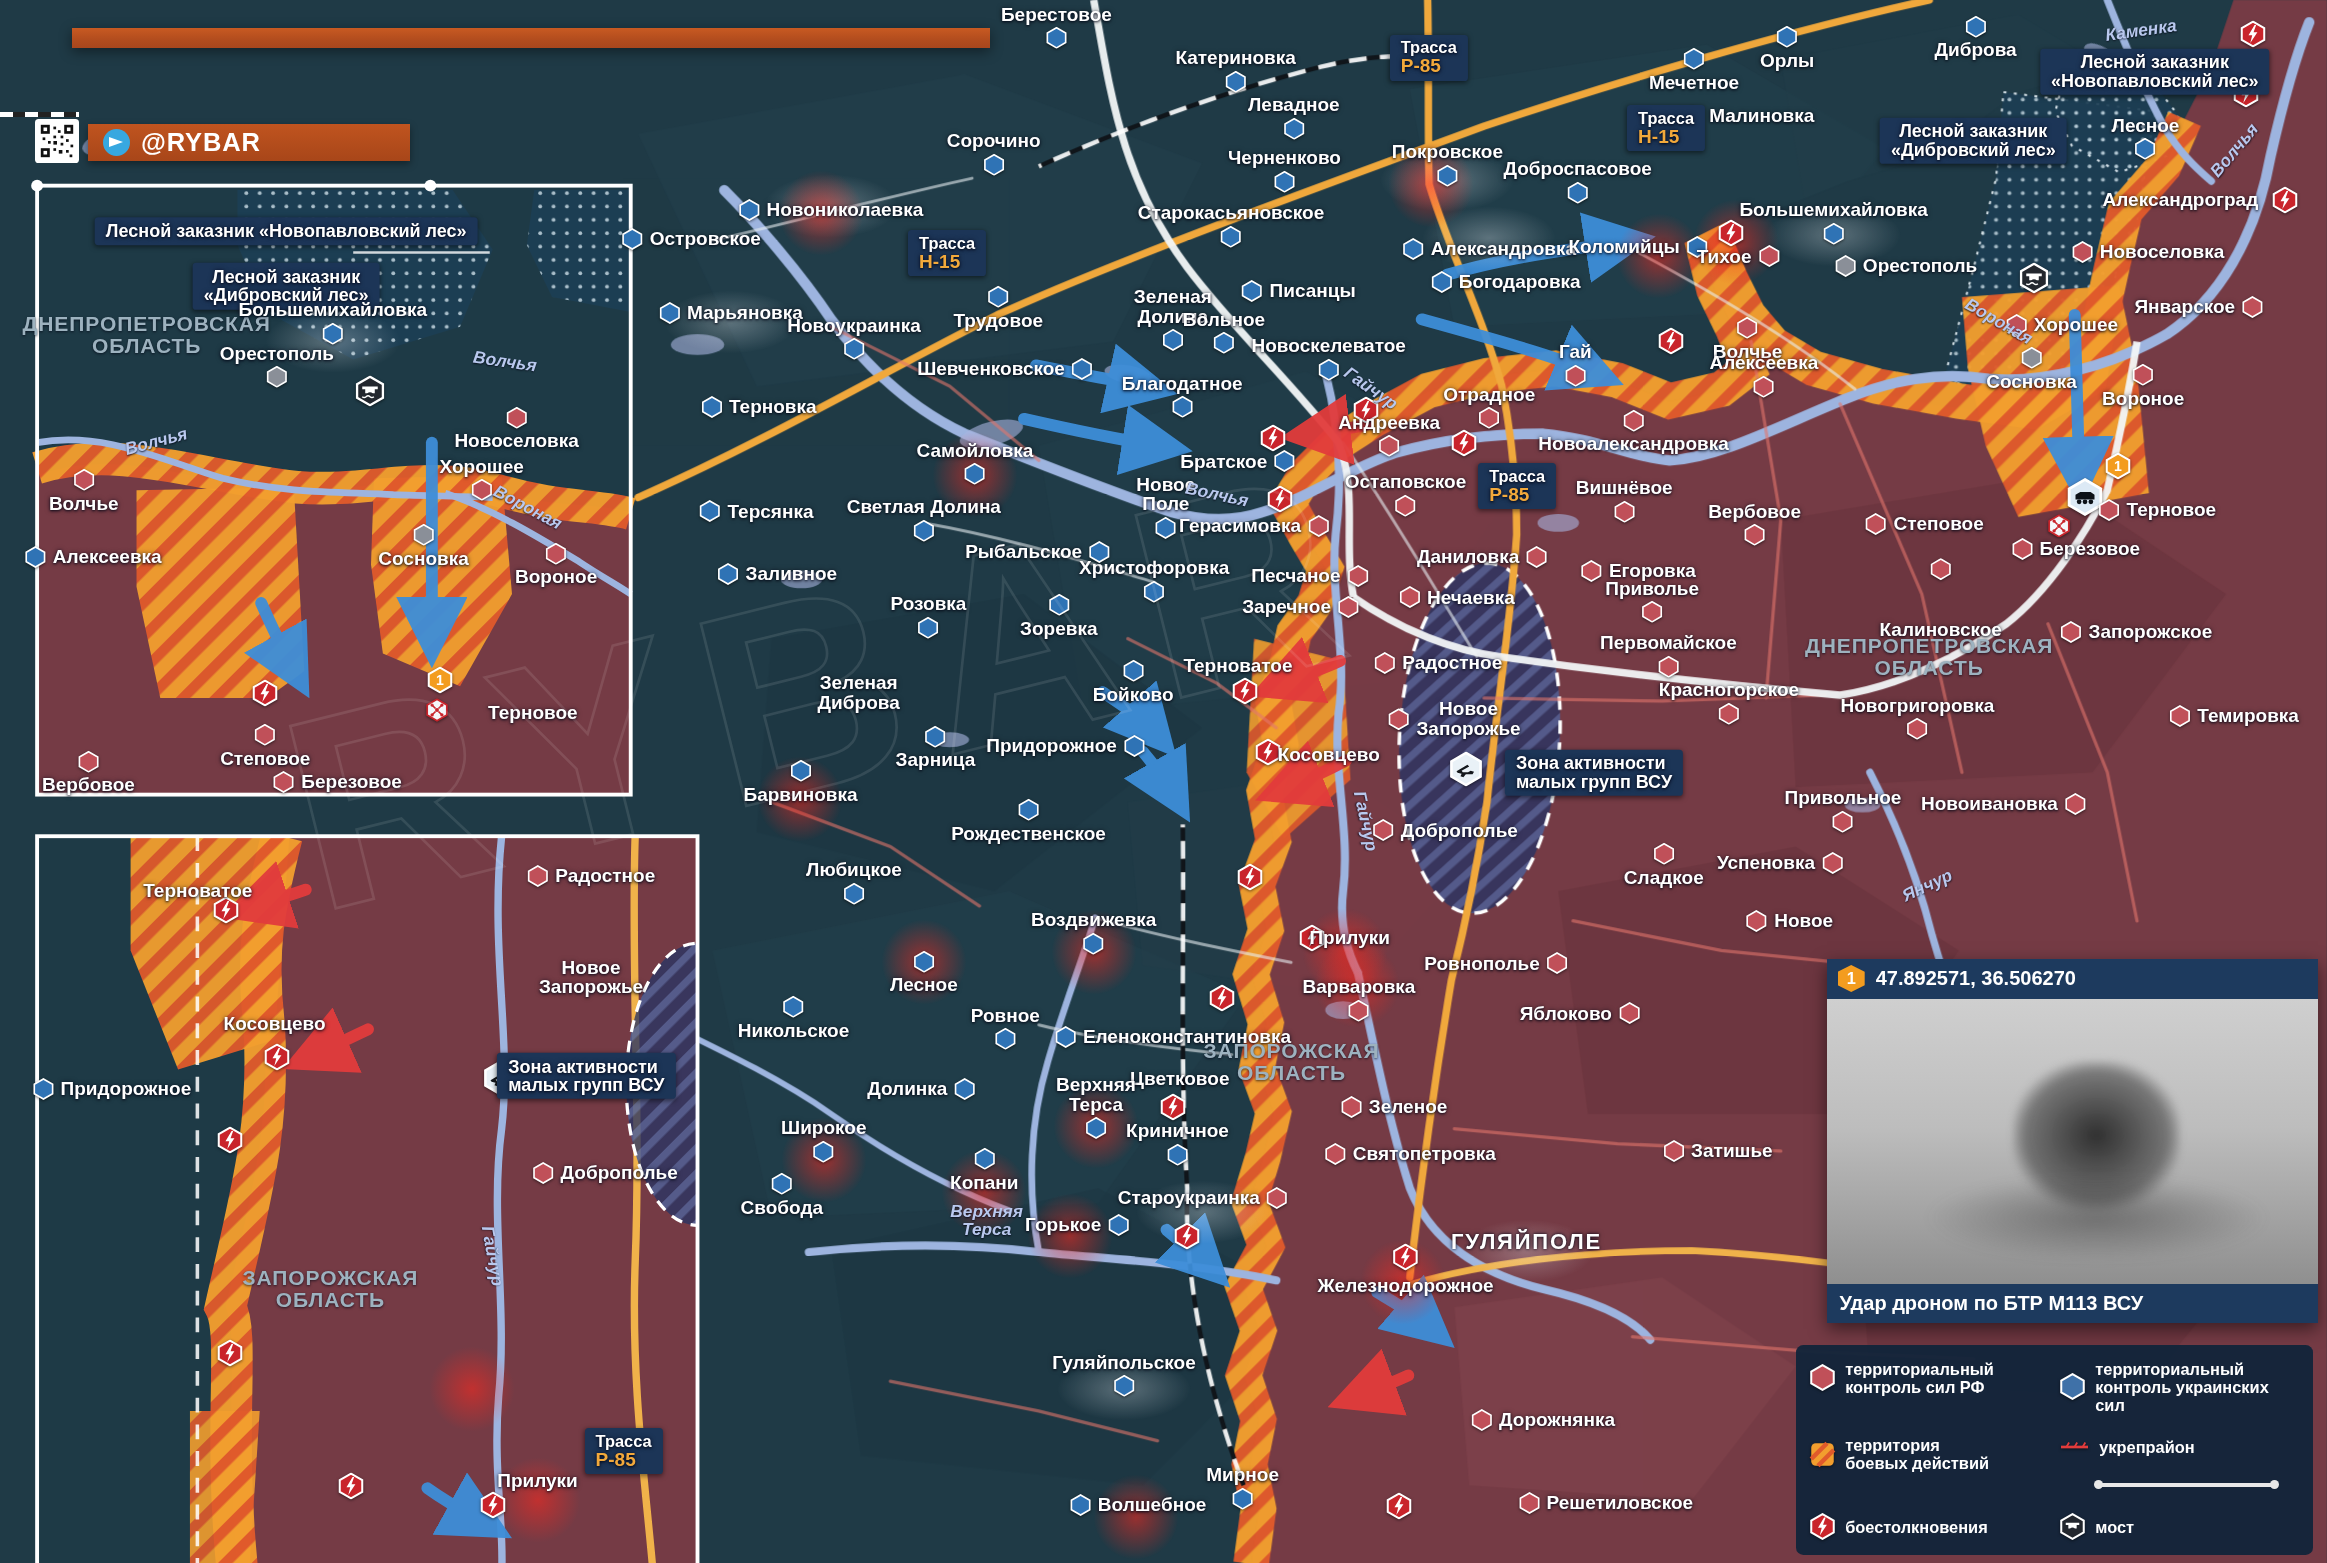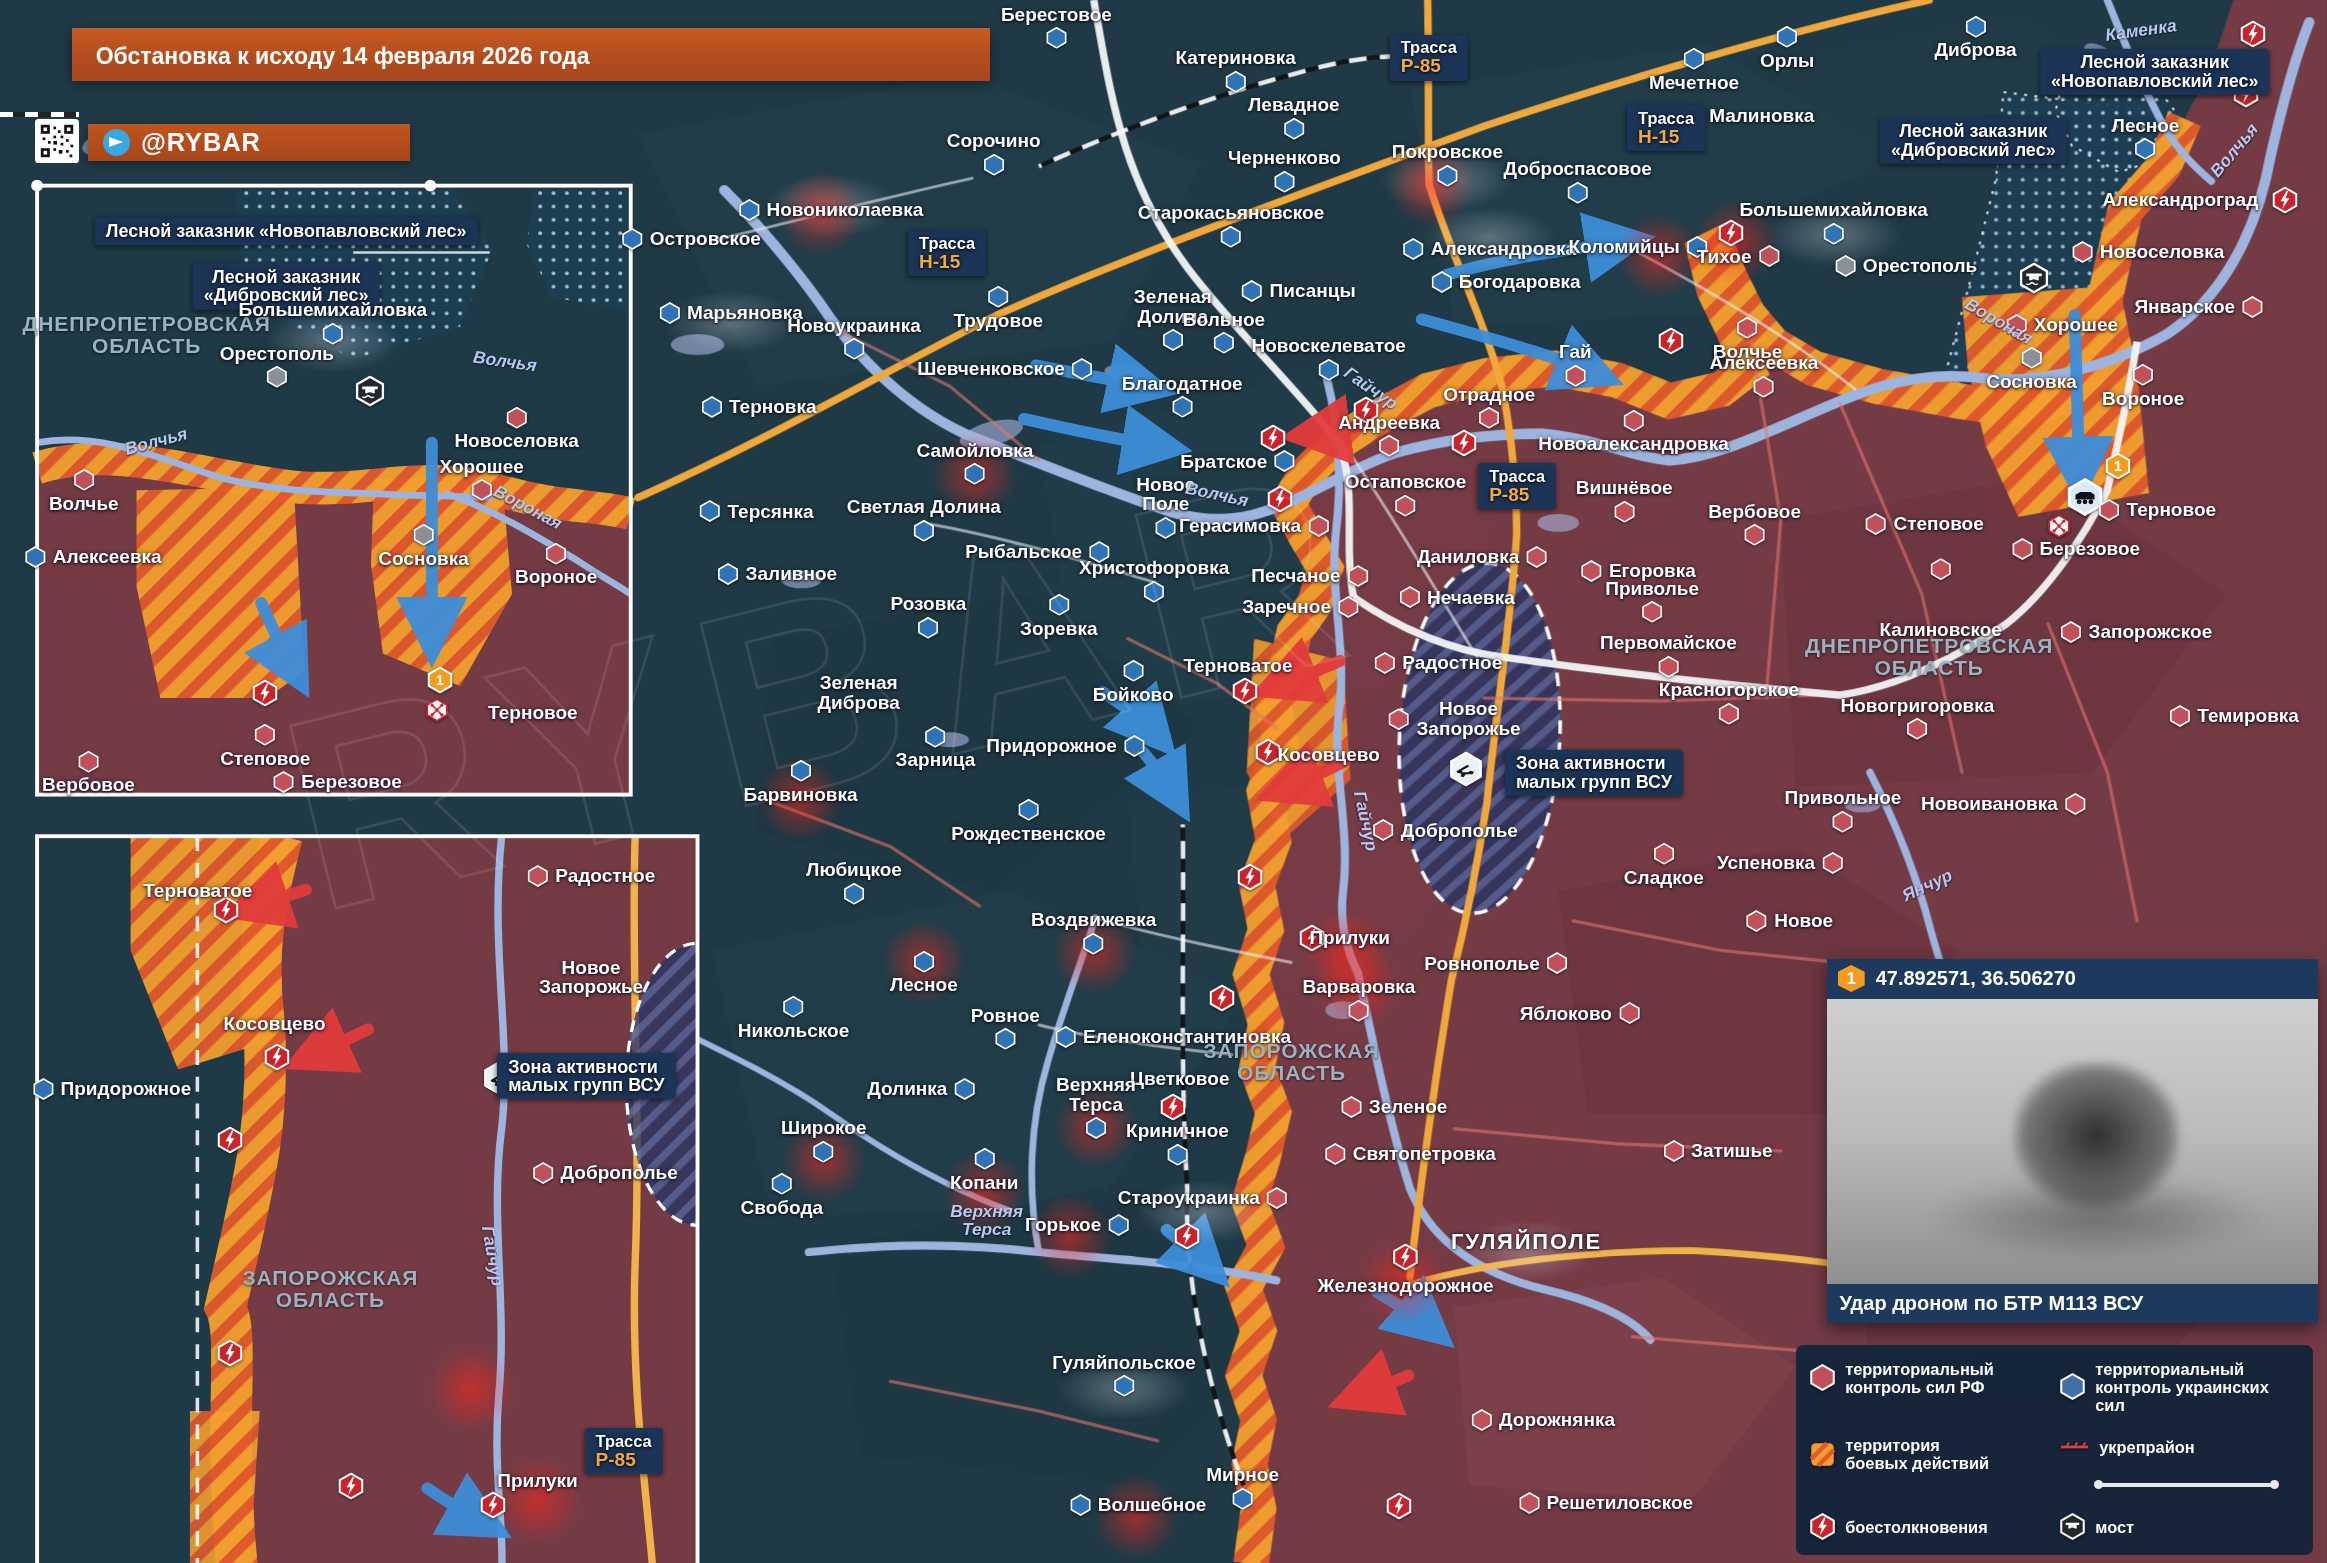--- a/index.html
+++ b/index.html
@@ -1972,21 +1972,20 @@
       <div class="lbl c-t" style="left: 23.1%; top: 94.7%; transform: translate(-50%, -50%);">
         <span class="tx">
           <span>Прилуки</span>
         </span>
       </div>
     </div>
 
   <div class="wm">RYBAR</div>
 
   <div class="banner">
-    <div class="b-sub">Обстановка к исходу 14 февраля 2026 года</div>
   </div>
   <div class="scalebar"></div>
   <div class="qr">
     <svg width="36" height="36" viewBox="0 0 40 40">
       <rect width="40" height="40" fill="#fff"></rect>
       <g fill="#111">
         <rect x="2" y="2" width="10" height="10"></rect>
           <rect x="28" y="2" width="10" height="10"></rect>
         <rect x="2" y="28" width="10" height="10"></rect>
         <rect x="5" y="5" width="4" height="4" fill="#fff"></rect>

